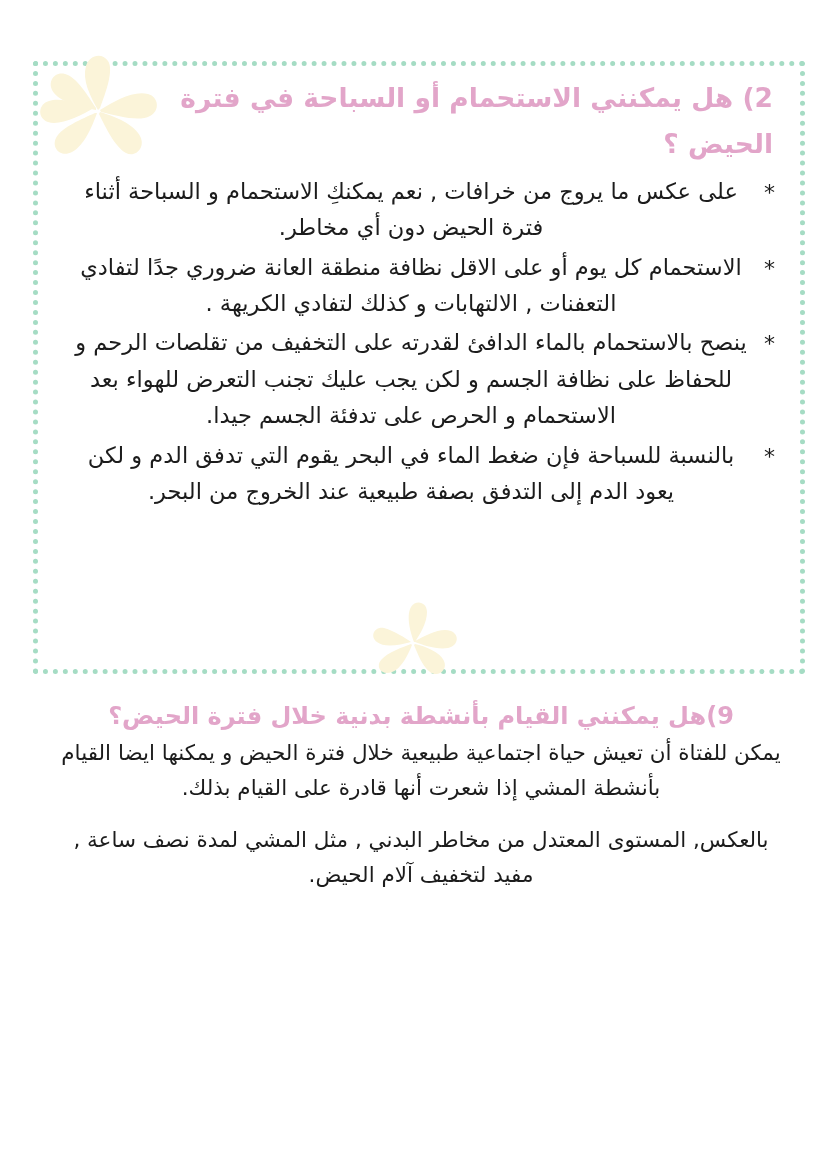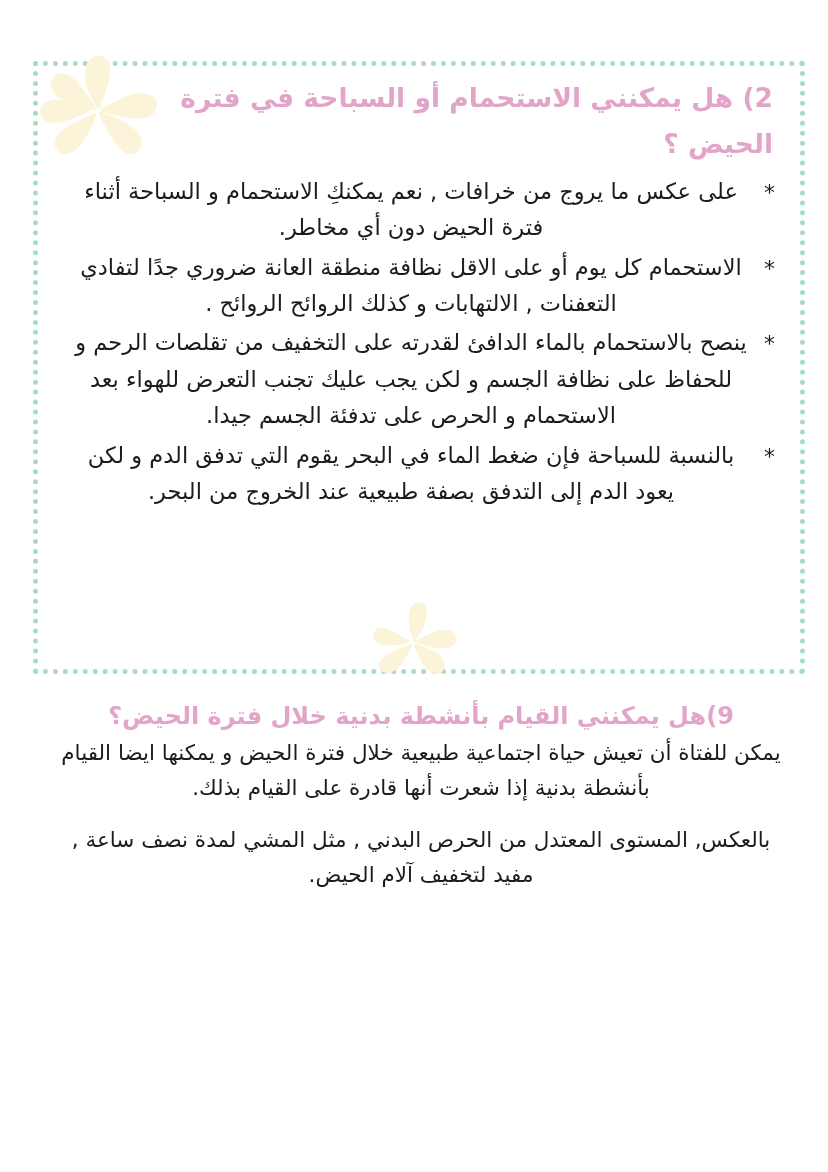--- a/index.html
+++ b/index.html
@@ -164,21 +164,21 @@
   <div class="card-inner">
     <h2 class="heading-1">2) هل يمكنني الاستحمام أو السباحة في فترة الحيض ؟</h2>
 
     <div class="bullets">
       <p class="bullet">
         <span class="star">*</span>
         <span>على عكس ما يروج من خرافات , نعم يمكنكِ الاستحمام و السباحة أثناء فترة الحيض دون أي مخاطر.</span>
       </p>
       <p class="bullet">
         <span class="star">*</span>
-        <span>الاستحمام كل يوم أو على الاقل نظافة منطقة العانة ضروري جدًا لتفادي التعفنات , الالتهابات و كذلك الروائح الروائح .</span>
+        <span>الاستحمام كل يوم أو على الاقل نظافة منطقة العانة ضروري جدًا لتفادي التعفنات , الالتهابات و كذلك لتفادي الكريهة .</span>
       </p>
       <p class="bullet">
         <span class="star">*</span>
         <span>ينصح بالاستحمام بالماء الدافئ  لقدرته على التخفيف من تقلصات الرحم و للحفاظ على نظافة الجسم و لكن يجب عليك تجنب التعرض للهواء بعد الاستحمام و الحرص على تدفئة الجسم جيدا.</span>
       </p>
       <p class="bullet">
         <span class="star">*</span>
         <span>بالنسبة للسباحة فإن ضغط الماء في البحر يقوم التي تدفق الدم و لكن يعود الدم إلى التدفق بصفة طبيعية عند الخروج من البحر.</span>
       </p>
     </div>
@@ -189,17 +189,17 @@
       <path d="M48 42 C 44 31, 40 16, 45 7 C 50 -1, 61 2, 61 12 C 61 23, 54 34, 49 42 Z"></path>
       <path d="M49 41 C 60 35, 75 27, 85 31 C 94 35, 92 46, 82 48 C 71 50, 57 45, 49 42 Z"></path>
       <path d="M49 44 C 59 46, 74 52, 78 61 C 82 70, 72 78, 64 72 C 56 66, 51 52, 48 45 Z"></path>
       <path d="M46 45 C 42 55, 35 69, 26 72 C 16 76, 9 67, 15 60 C 22 52, 37 47, 45 44 Z"></path>
       <path d="M45 42 C 34 45, 18 48, 11 42 C 3 36, 9 26, 18 28 C 29 31, 39 38, 45 42 Z"></path>
     </g>
   </svg>
 
   <div class="section-2">
     <h2 class="heading-2">9)هل يمكنني القيام بأنشطة بدنية خلال فترة الحيض؟</h2>
-    <p class="para">يمكن للفتاة أن تعيش حياة اجتماعية طبيعية خلال فترة الحيض و يمكنها ايضا القيام بأنشطة بدنية إذا شعرت أنها قادرة على القيام بذلك.</p>
-    <p class="para">بالعكس, المستوى المعتدل من الحرص البدني , مثل المشي لمدة نصف ساعة , مفيد  لتخفيف آلام الحيض.</p>
+    <p class="para">يمكن للفتاة أن تعيش حياة اجتماعية طبيعية خلال فترة الحيض و يمكنها ايضا القيام بأنشطة المشي إذا شعرت أنها قادرة على القيام بذلك.</p>
+    <p class="para">بالعكس, المستوى المعتدل من مخاطر البدني , مثل المشي لمدة نصف ساعة , مفيد  لتخفيف آلام الحيض.</p>
   </div>
 
 </div>
 
 </body></html>

